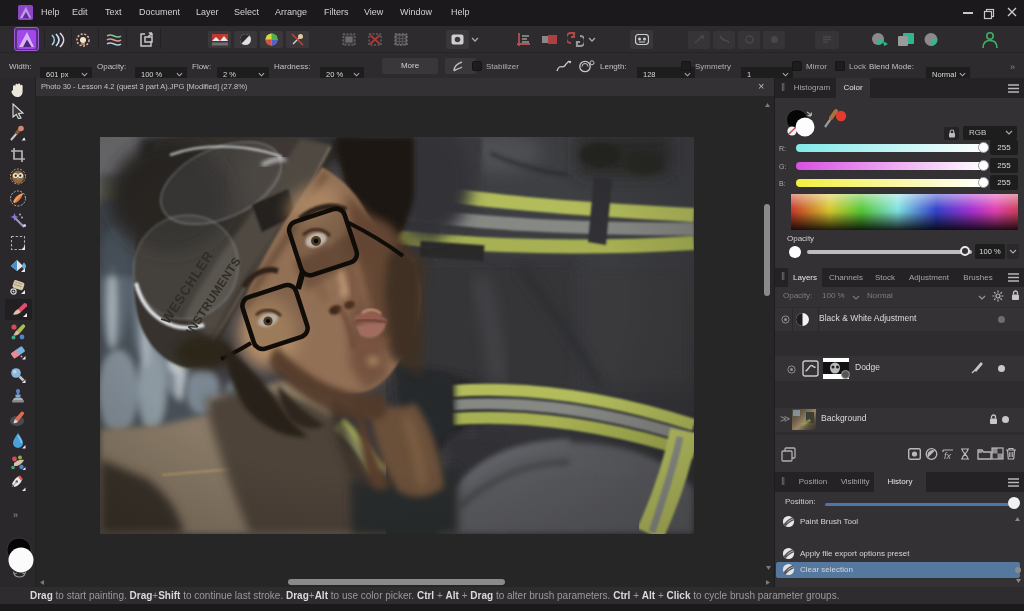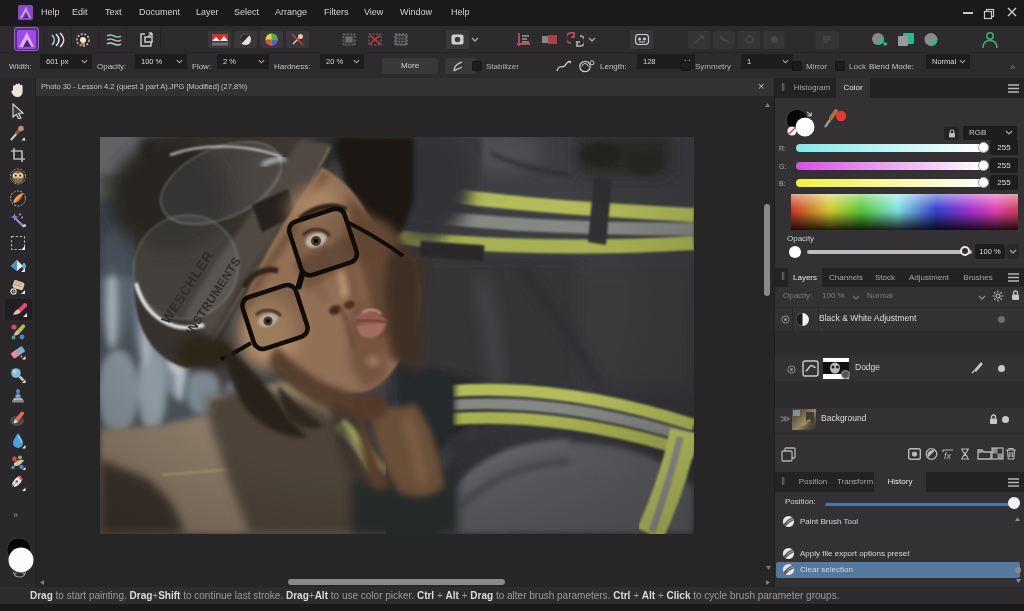--- a/index.html
+++ b/index.html
@@ -1,21 +1,21 @@
 <!DOCTYPE html>
 <html><head><meta charset="utf-8">
 <style>
 *{margin:0;padding:0;box-sizing:border-box}
 html,body{width:1024px;height:611px;overflow:hidden;background:#262626;font-family:"Liberation Sans",sans-serif;-webkit-font-smoothing:antialiased}
 .abs{position:absolute}
 #titlebar{position:absolute;left:0;top:0;width:1024px;height:26px;background:#1c191c;color:#d4d4d4;font-size:9px}
 #titlebar .menu{position:absolute;top:7px;color:#d2d2d2}
 #toolbar{position:absolute;left:0;top:26px;width:1024px;height:26px;background:#2e2b2e}
 #ctx{position:absolute;left:0;top:52px;width:1024px;height:26px;background:#2e2b2e;border-top:1px solid #262326;color:#c6c6c6;font-size:8px}
-.combo{position:absolute;top:1px;height:15px;background:#1d1d1d;border-radius:0;color:#dadada;font-size:7.5px;line-height:15px;padding-left:6px}
+.combo{position:absolute;top:14px;height:15px;background:#1d1d1d;border-radius:0;color:#dadada;font-size:7.5px;line-height:15px;padding-left:6px}
 .combo .chev{position:absolute;right:4px;top:4px;width:7px;height:7px}
 .ctxlabel{position:absolute;top:9px;color:#c2c2c2}
 .btn{position:absolute;top:5px;background:#3a373a;border-radius:2px;color:#d0d0d0;font-size:8px;text-align:center}
 .cb{position:absolute;top:8px;width:10px;height:10px;background:#1d1d1d;border:1px solid #151515;border-radius:2px}
 #tools{position:absolute;left:0;top:78px;width:36px;height:509px;background:#2b282b;border-right:1px solid #222022}
 #canvas{position:absolute;left:36px;top:78px;width:738px;height:509px;background:#262626}
 #doctab{position:absolute;left:0px;top:0px;width:738px;height:18px;background:#333133;color:#c4c4c4;font-size:7.5px}
 #panels{position:absolute;left:774px;top:78px;width:250px;height:509px;background:#333134;border-left:1px solid #1e1c1e}
 #statusbar{position:absolute;left:0;top:587px;width:1024px;height:24px;background:#1b191b}
 #statustext{position:absolute;left:0;top:0;width:1024px;height:17px;background:#2e2c2e;color:#9a9a9a;font-size:10px;line-height:17px;padding-left:30px;white-space:nowrap}
@@ -802,21 +802,21 @@
       </svg>
     <svg style="position:absolute;left:230px;top:12px" width="12" height="13" viewBox="0 0 12 13">
         <path d="M1,3 h10 M4,3 V1.5 h4 V3 M2.5,3 l0.8,9 h5.4 l0.8,-9" fill="none" stroke="#b8b8b8" stroke-width="1.2"></path>
         <path d="M4.5,5 v5 M6,5 v5 M7.5,5 v5" stroke="#b8b8b8" stroke-width="0.8"></path>
       </svg>
   </div>
   
   <div class="tabstrip" style="top:394px;height:20px">
     <span style="position:absolute;left:6px;top:4px;color:#777;font-size:10px">‖</span>
     <span class="tab" style="left:16px;width:44px;line-height:20px">Position</span>
-    <span class="tab" style="left:60px;width:40px;line-height:20px">Transform</span>
+    <span class="tab" style="left:60px;width:40px;line-height:20px">Visibility</span>
     <div class="tab active" style="left:99px;width:52px;line-height:20px">History</div>
     <svg style="position:absolute;right:6px;top:6px" width="11" height="9" viewBox="0 0 11 9">
         <path d="M0,1 h11 M0,4.5 h11 M0,8 h11" stroke="#b8b8b8" stroke-width="1.4"></path>
       </svg>
   </div>
   <span class="abs" style="left:10px;top:419px;font-size:8px;color:#cfcfcf">Position:</span>
   <div class="abs" style="left:50px;top:425px;width:188px;height:3px;background:#4a78ac;border-radius:2px"></div>
   <div class="abs" style="left:233px;top:419px;width:12px;height:12px;border-radius:50%;background:#f2f2f2"></div>
   <div class="hrow" style="top:436px">
       <svg class="hbrush" viewBox="0 0 14 14">

